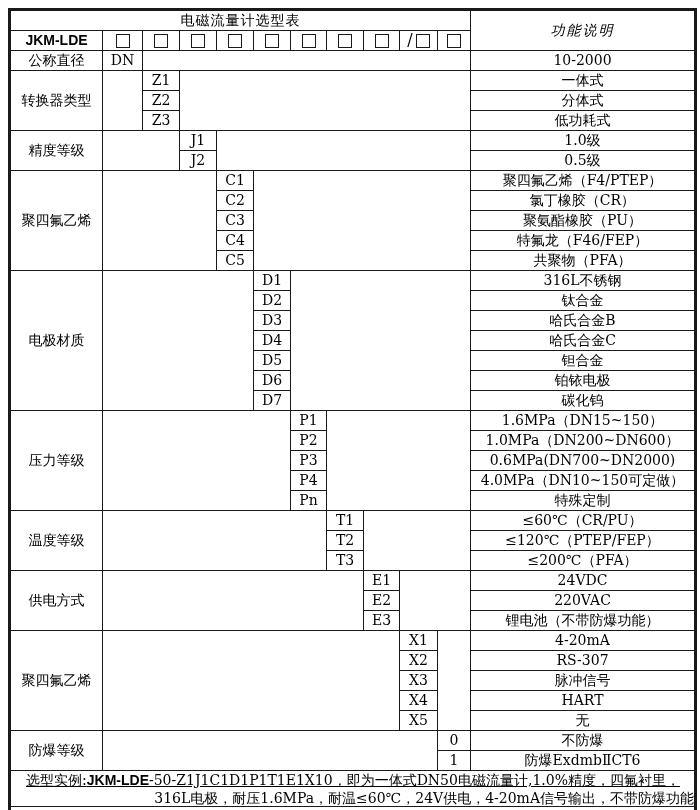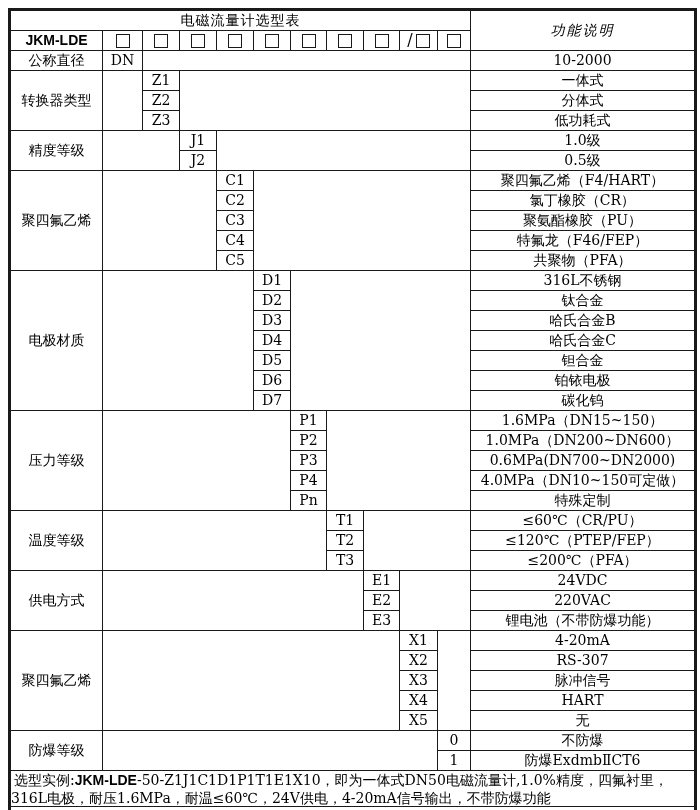--- a/index.html
+++ b/index.html
@@ -71,25 +71,26 @@
     margin-right: 3px;
     vertical-align: middle;
   }
   td.example-cell {
     height: 48px;
     font-size: 15px;
     white-space: normal;
     vertical-align: middle;
   }
   .example-line1 {
-    text-align: left;
+    text-align: center;
     padding: 1px 2px 0 3px;
+    text-decoration: underline;
   }
   .example-line2 {
-    text-align: left;
+    text-align: right;
     padding-top: 2px;
   }
   .example-model {
     font-family: "Liberation Sans", "DejaVu Sans", sans-serif;
     font-weight: bold;
   }
   td.note-cell {
     height: 26px;
     font-size: 15px;
     text-align: left;
@@ -170,21 +171,21 @@
   <tr>
     <td>J2</td>
     <td>0.5级</td>
   </tr>
 
   <tr>
     <td class="label-cell" rowspan="5">聚四氟乙烯</td>
     <td rowspan="5" colspan="3"></td>
     <td>C1</td>
     <td rowspan="5" colspan="6"></td>
-    <td>聚四氟乙烯（F4/HART）</td>
+    <td>聚四氟乙烯（F4/PTEP）</td>
   </tr>
   <tr>
     <td>C2</td>
     <td>氯丁橡胶（CR）</td>
   </tr>
   <tr>
     <td>C3</td>
     <td>聚氨酯橡胶（PU）</td>
   </tr>
   <tr>

